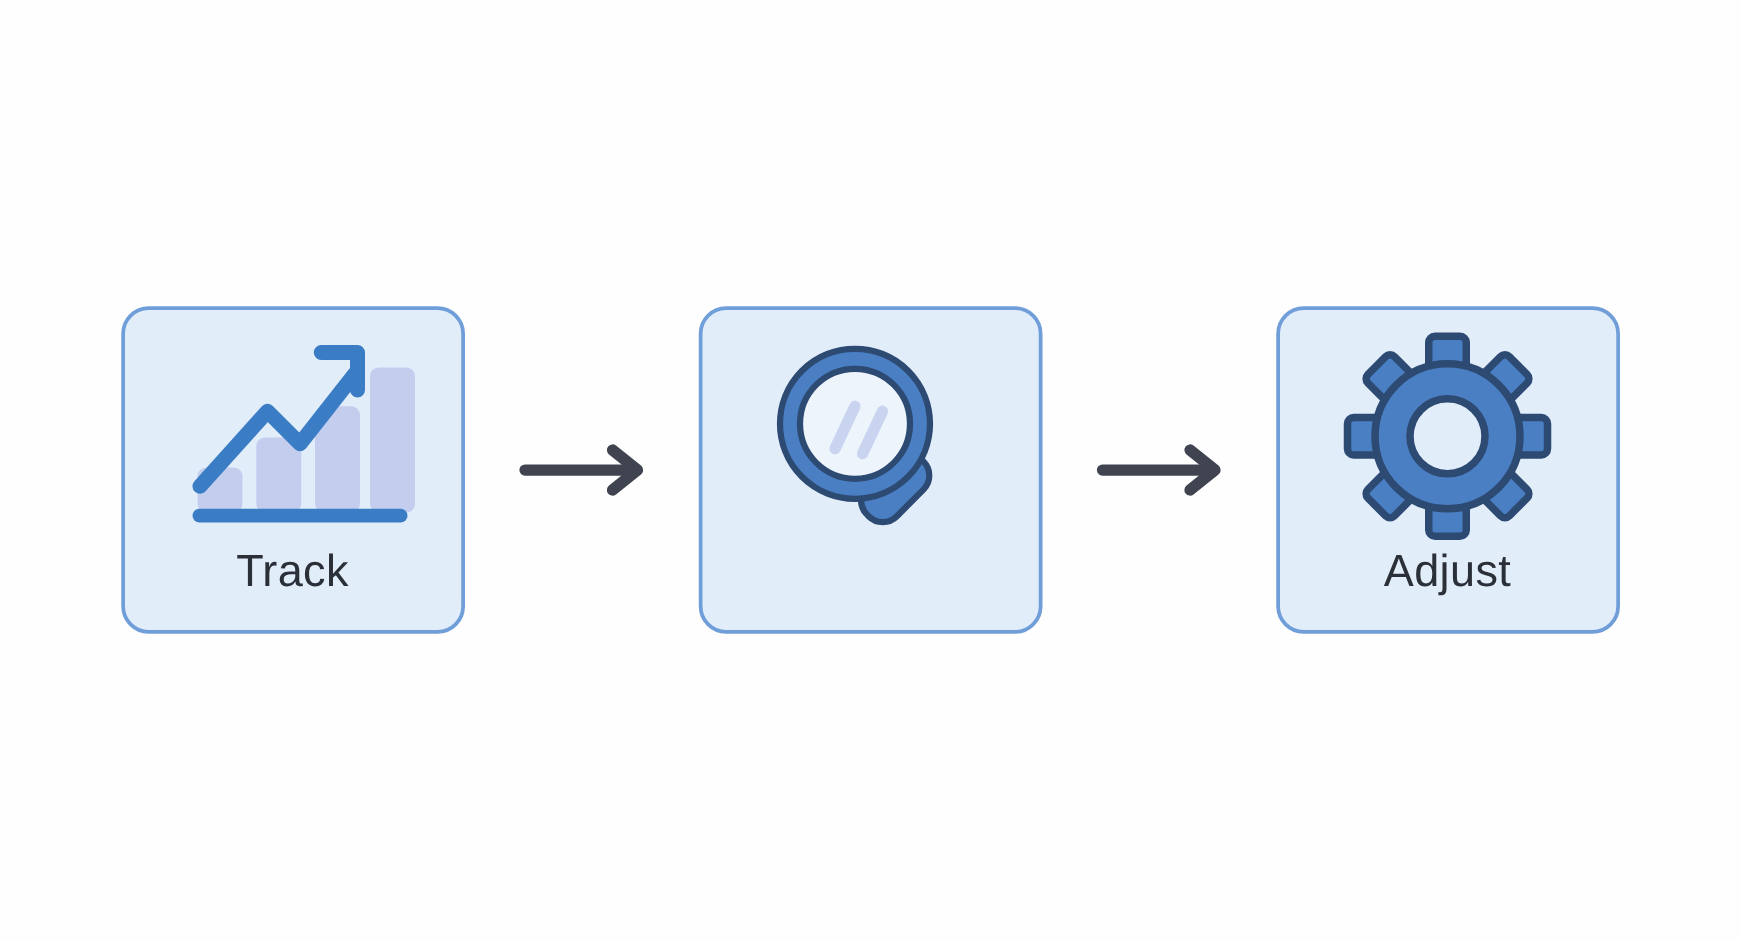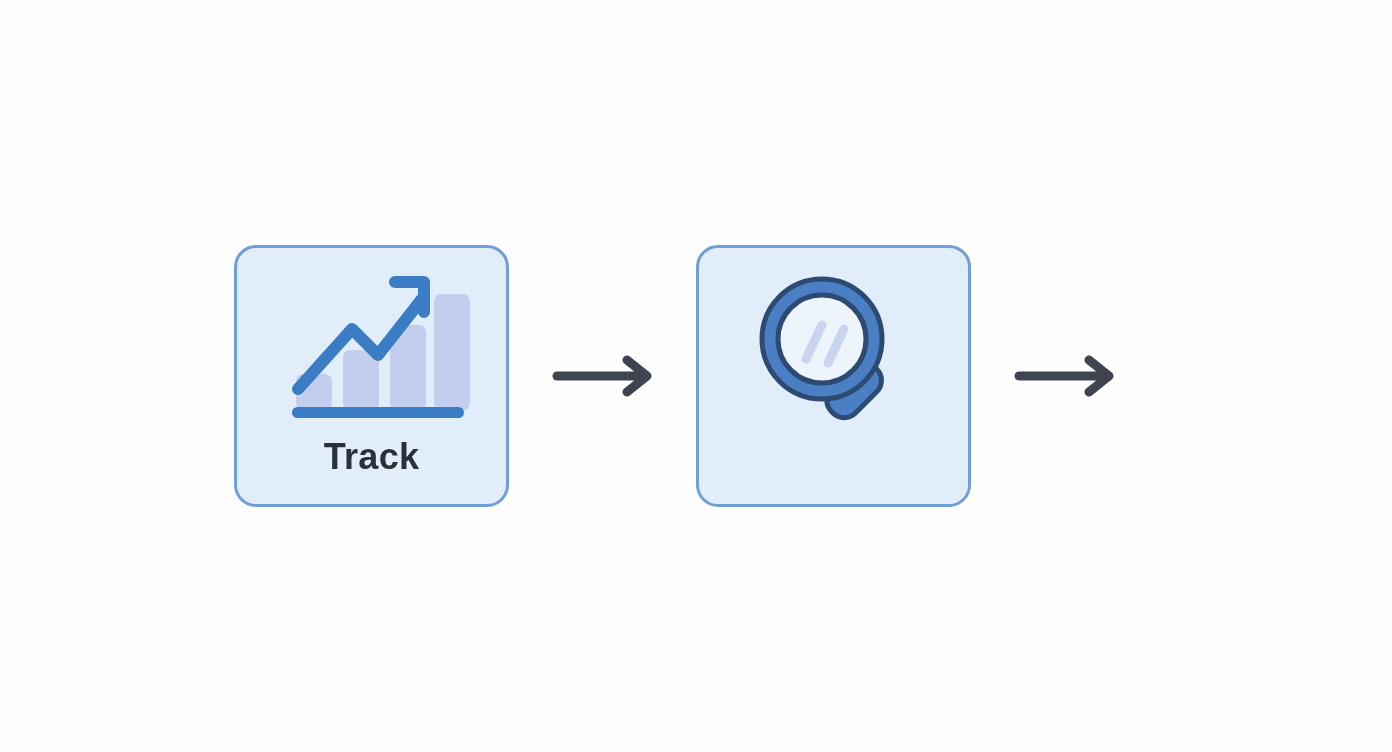--- a/index.html
+++ b/index.html
@@ -50,21 +50,21 @@
     justify-content: center;
   }
 
   .card-icon svg {
     display: block;
     overflow: visible;
   }
 
   .card-label {
     font-size: 36px;
-    font-weight: bold;
+    font-weight: normal;
     color: #2b3038;
     letter-spacing: 0.3px;
     line-height: 1;
     margin-top: 2px;
   }
 
   .arrow-connector {
     width: 187px;
     height: 60px;
     flex: 0 0 auto;
@@ -130,14 +130,35 @@
     </div>
   </div>
 
   <div class="arrow-connector">
     <svg width="105" height="44" viewBox="0 0 105 44" xmlns="http://www.w3.org/2000/svg">
       <line x1="7" y1="22" x2="86" y2="22" stroke="#3f4450" stroke-width="9" stroke-linecap="round"></line>
       <polyline points="77,6 97,22 77,38" fill="none" stroke="#3f4450" stroke-width="9" stroke-linecap="round" stroke-linejoin="round"></polyline>
     </svg>
   </div>
 
+  <div class="step-card">
+    <div class="card-icon">
+      <svg width="180" height="165" viewBox="-90 -82 180 165" xmlns="http://www.w3.org/2000/svg">
+        <g fill="#4a7fc4" stroke="#2d4a73" stroke-width="6" stroke-linejoin="round">
+          <g>
+            <rect x="-15" y="-80" width="30" height="34" rx="5"></rect>
+            <rect x="-15" y="-80" width="30" height="34" rx="5" transform="rotate(45)"></rect>
+            <rect x="-15" y="-80" width="30" height="34" rx="5" transform="rotate(90)"></rect>
+            <rect x="-15" y="-80" width="30" height="34" rx="5" transform="rotate(135)"></rect>
+            <rect x="-15" y="-80" width="30" height="34" rx="5" transform="rotate(180)"></rect>
+            <rect x="-15" y="-80" width="30" height="34" rx="5" transform="rotate(225)"></rect>
+            <rect x="-15" y="-80" width="30" height="34" rx="5" transform="rotate(270)"></rect>
+            <rect x="-15" y="-80" width="30" height="34" rx="5" transform="rotate(315)"></rect>
+          </g>
+          <circle cx="0" cy="0" r="58"></circle>
+        </g>
+        <circle cx="0" cy="0" r="30" fill="#e2edfa" stroke="#2d4a73" stroke-width="6"></circle>
+      </svg>
+    </div>
+    <div class="card-label">Adjust</div>
+  </div>
 
 </div>
 
 </body></html>

